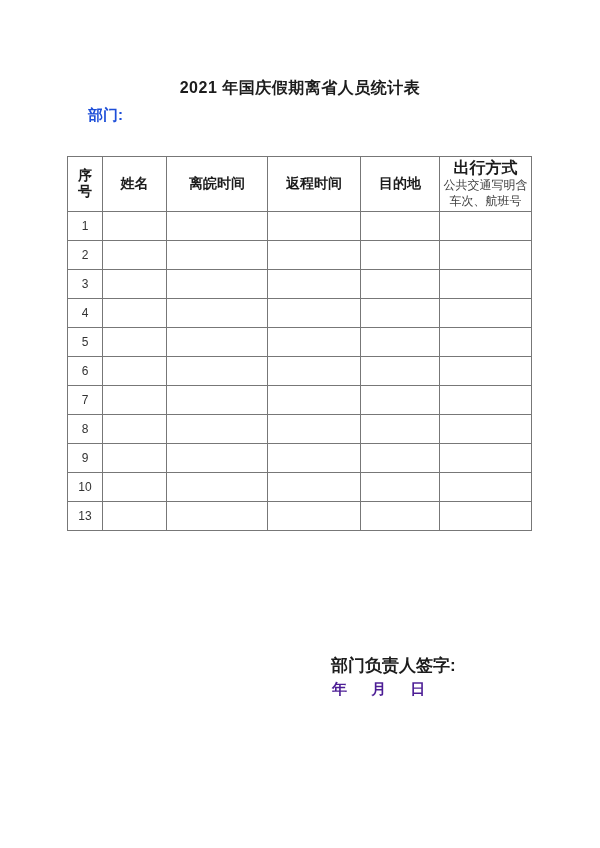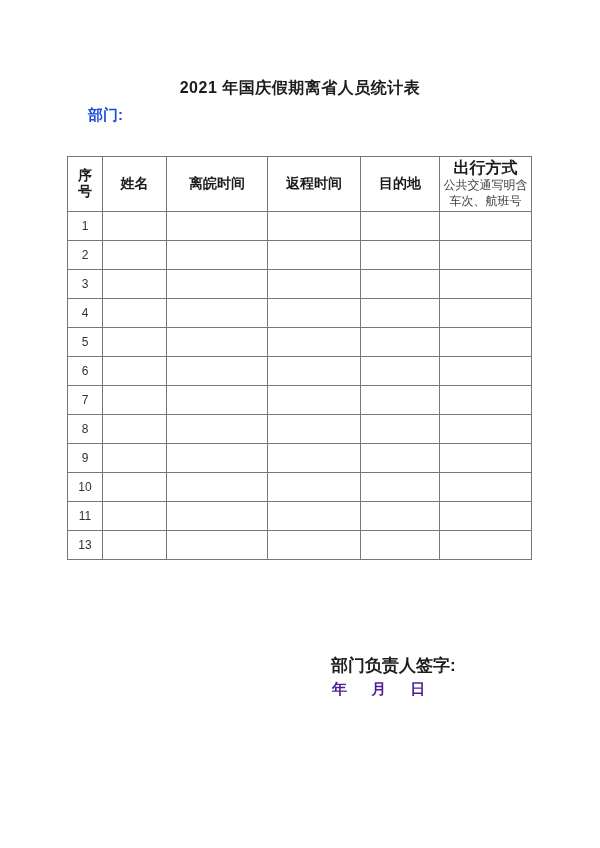--- a/index.html
+++ b/index.html
@@ -205,28 +205,20 @@
         </tr>
         <tr>
           <td>10</td>
           <td></td>
           <td></td>
           <td></td>
           <td></td>
           <td></td>
         </tr>
         <tr>
-          <td>11</td>
-          <td></td>
-          <td></td>
-          <td></td>
-          <td></td>
-          <td></td>
-        </tr>
-        <tr>
           <td>13</td>
           <td></td>
           <td></td>
           <td></td>
           <td></td>
           <td></td>
         </tr>
       </tbody>
   </table>
 

